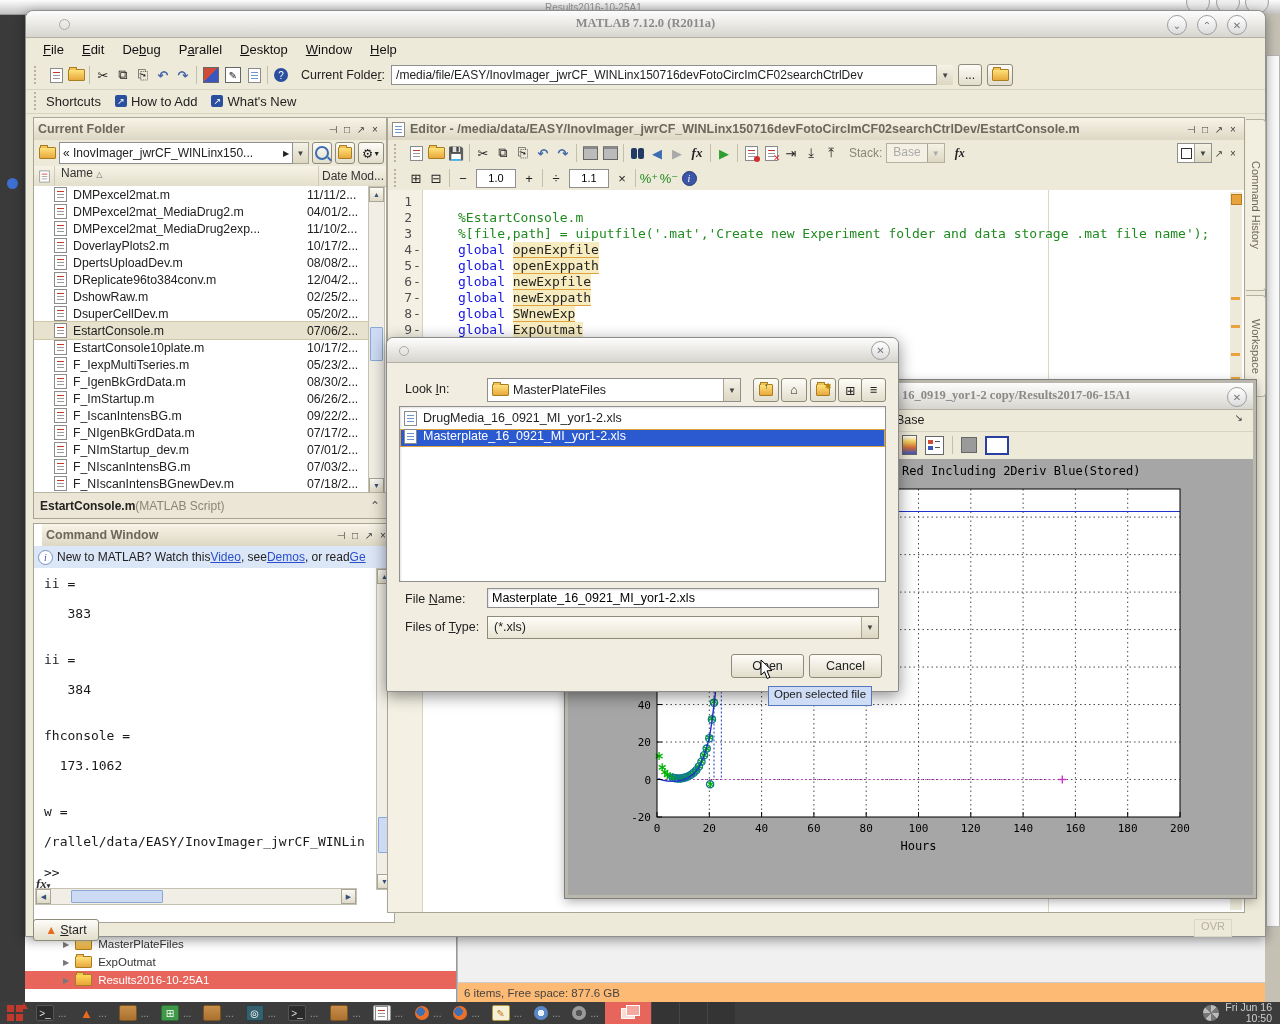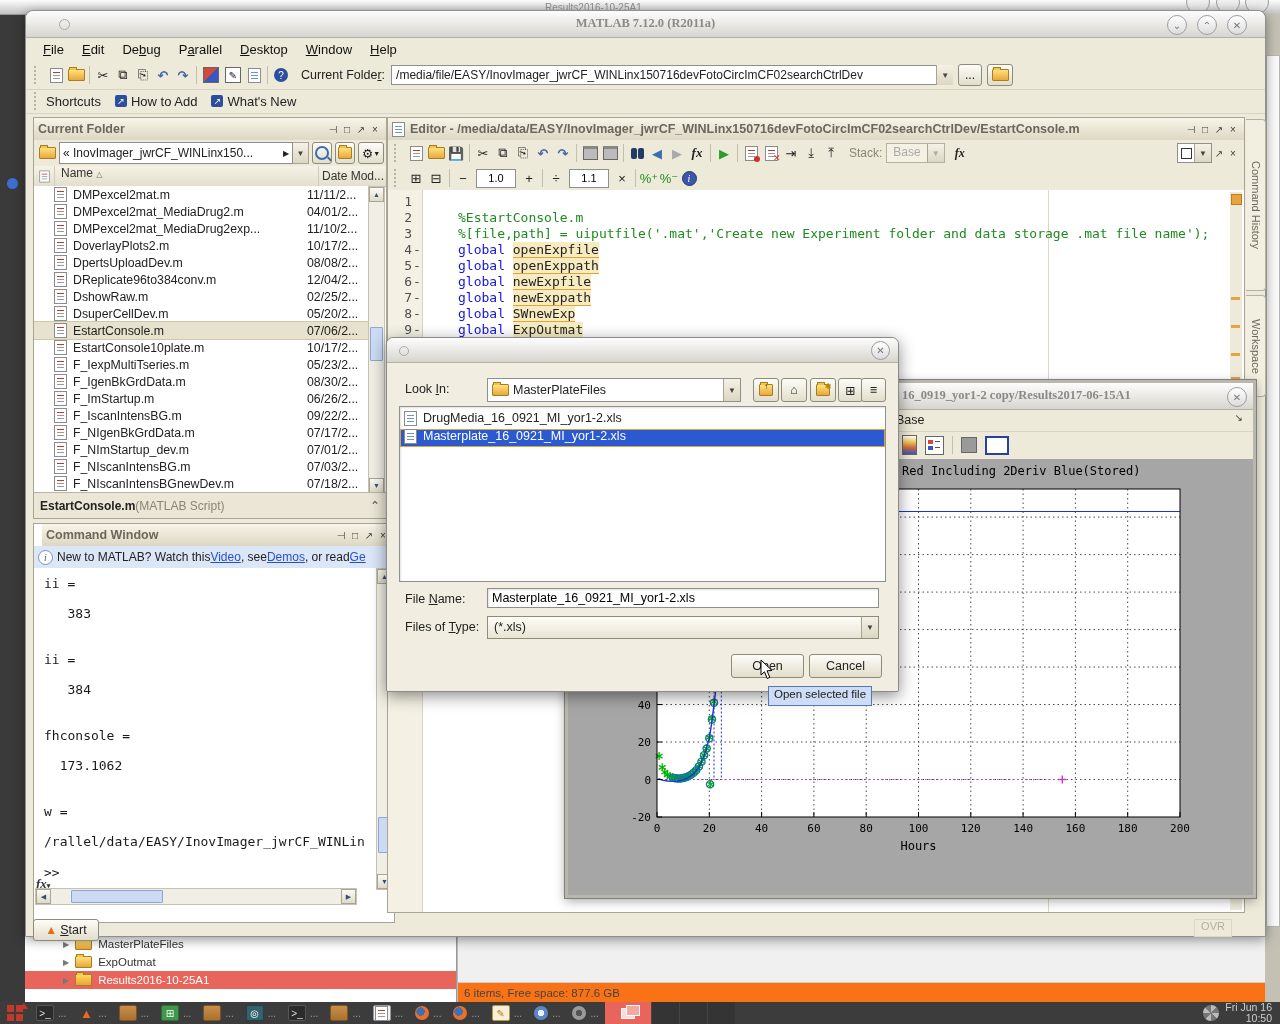--- a/index.html
+++ b/index.html
@@ -122,21 +122,21 @@
   .dlg-file .fn{margin-left:6px;}
   .dlg-file.sel{background:#2b59cf;color:#fff;outline:1px solid #e0a33c;outline-offset:-1px;}
   #tooltip{left:768px;top:686px;height:16px;padding:1px 5px;background:#cfdcf5;border:1px solid #5577bb;font-size:11.5px;color:#1a1a1a;z-index:45;white-space:nowrap;}
   #cursor{left:760px;top:659px;z-index:50;}
   
   #fm-win{left:25px;top:935px;width:431px;height:67px;background:#fff;border-right:1px solid #999;z-index:5;}
   .fm-row{height:18px;display:flex;align-items:center;padding-left:38px;font-size:11.5px;color:#333;}
   .fm-row .tri{color:#777;font-size:8px;margin-right:6px;}
   .fm-row.sel{background:#e8655c;color:#fff;}
   #fm-right{left:457px;top:935px;width:807px;height:67px;background:#f0f0f0;border-left:1px solid #bbb;z-index:5;}
-  #fm-status{left:0;bottom:0;right:0;height:19px;background:#f97316;border-top:1px solid #ccc;display:flex;align-items:center;padding-left:6px;font-size:11.5px;color:#444;text-align:right;}
+  #fm-status{left:0;bottom:0;right:0;height:19px;background:#fdba74;border-top:1px solid #ccc;display:flex;align-items:center;padding-left:6px;font-size:11.5px;color:#444;text-align:right;}
   
   #taskbar{left:0;top:1002px;width:1280px;height:22px;background:#3c3c3c;display:flex;align-items:center;z-index:60;}
   #tb-launcher{width:30px;height:22px;display:flex;align-items:center;justify-content:center;position:relative;}
   #tb-launcher .grid{display:grid;grid-template-columns:7px 7px;grid-gap:2px;}
   #tb-launcher .grid i{width:7px;height:7px;background:#c0392b;}
   #tb-launcher .badge{position:absolute;right:2px;top:1px;width:0;height:0;border-left:4px solid transparent;border-right:4px solid transparent;border-bottom:6px solid #c0392b;}
   .tb-item{display:flex;align-items:center;height:22px;padding:0 6px;color:#9a9a9a;font-size:10px;gap:4px;}
   .tb-glyph{width:16px;height:14px;display:inline-flex;align-items:center;justify-content:center;font-size:10px;border-radius:2px;flex:none;}
   .g-terminal{background:#2b2b2b;color:#ddd;border:1px solid #555;}
   .g-matlab{color:#e96a1f;font-size:13px;}

